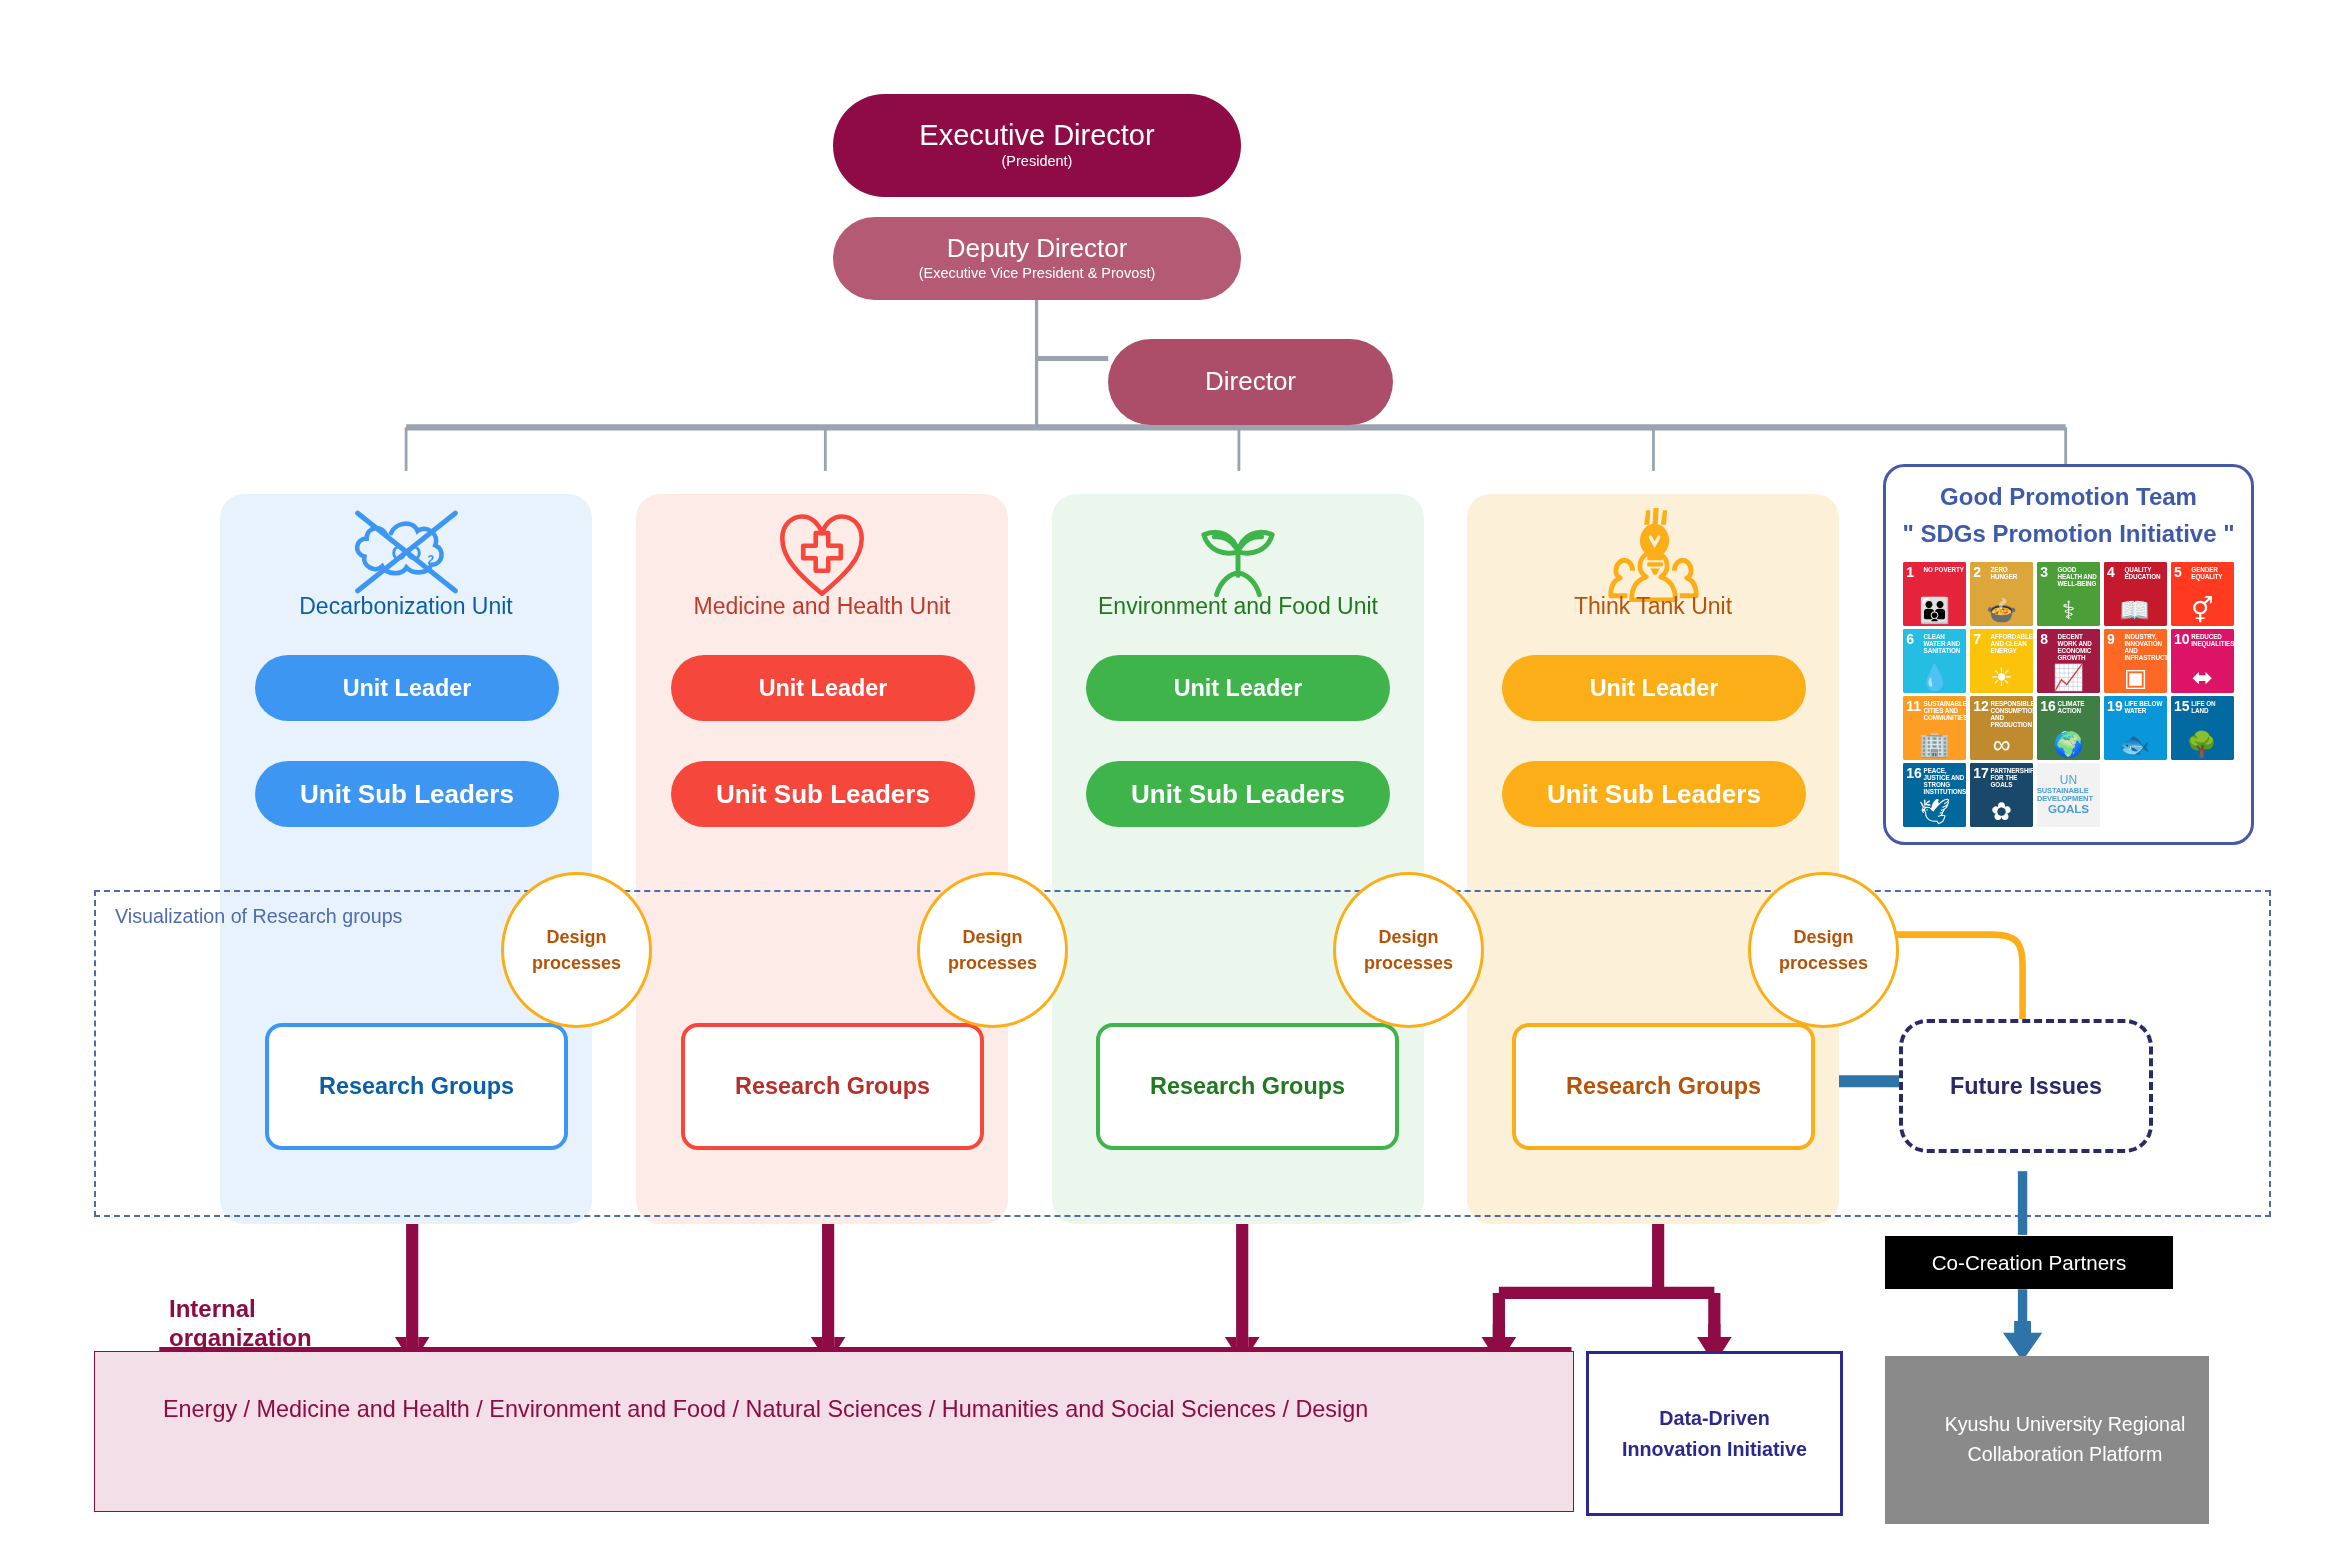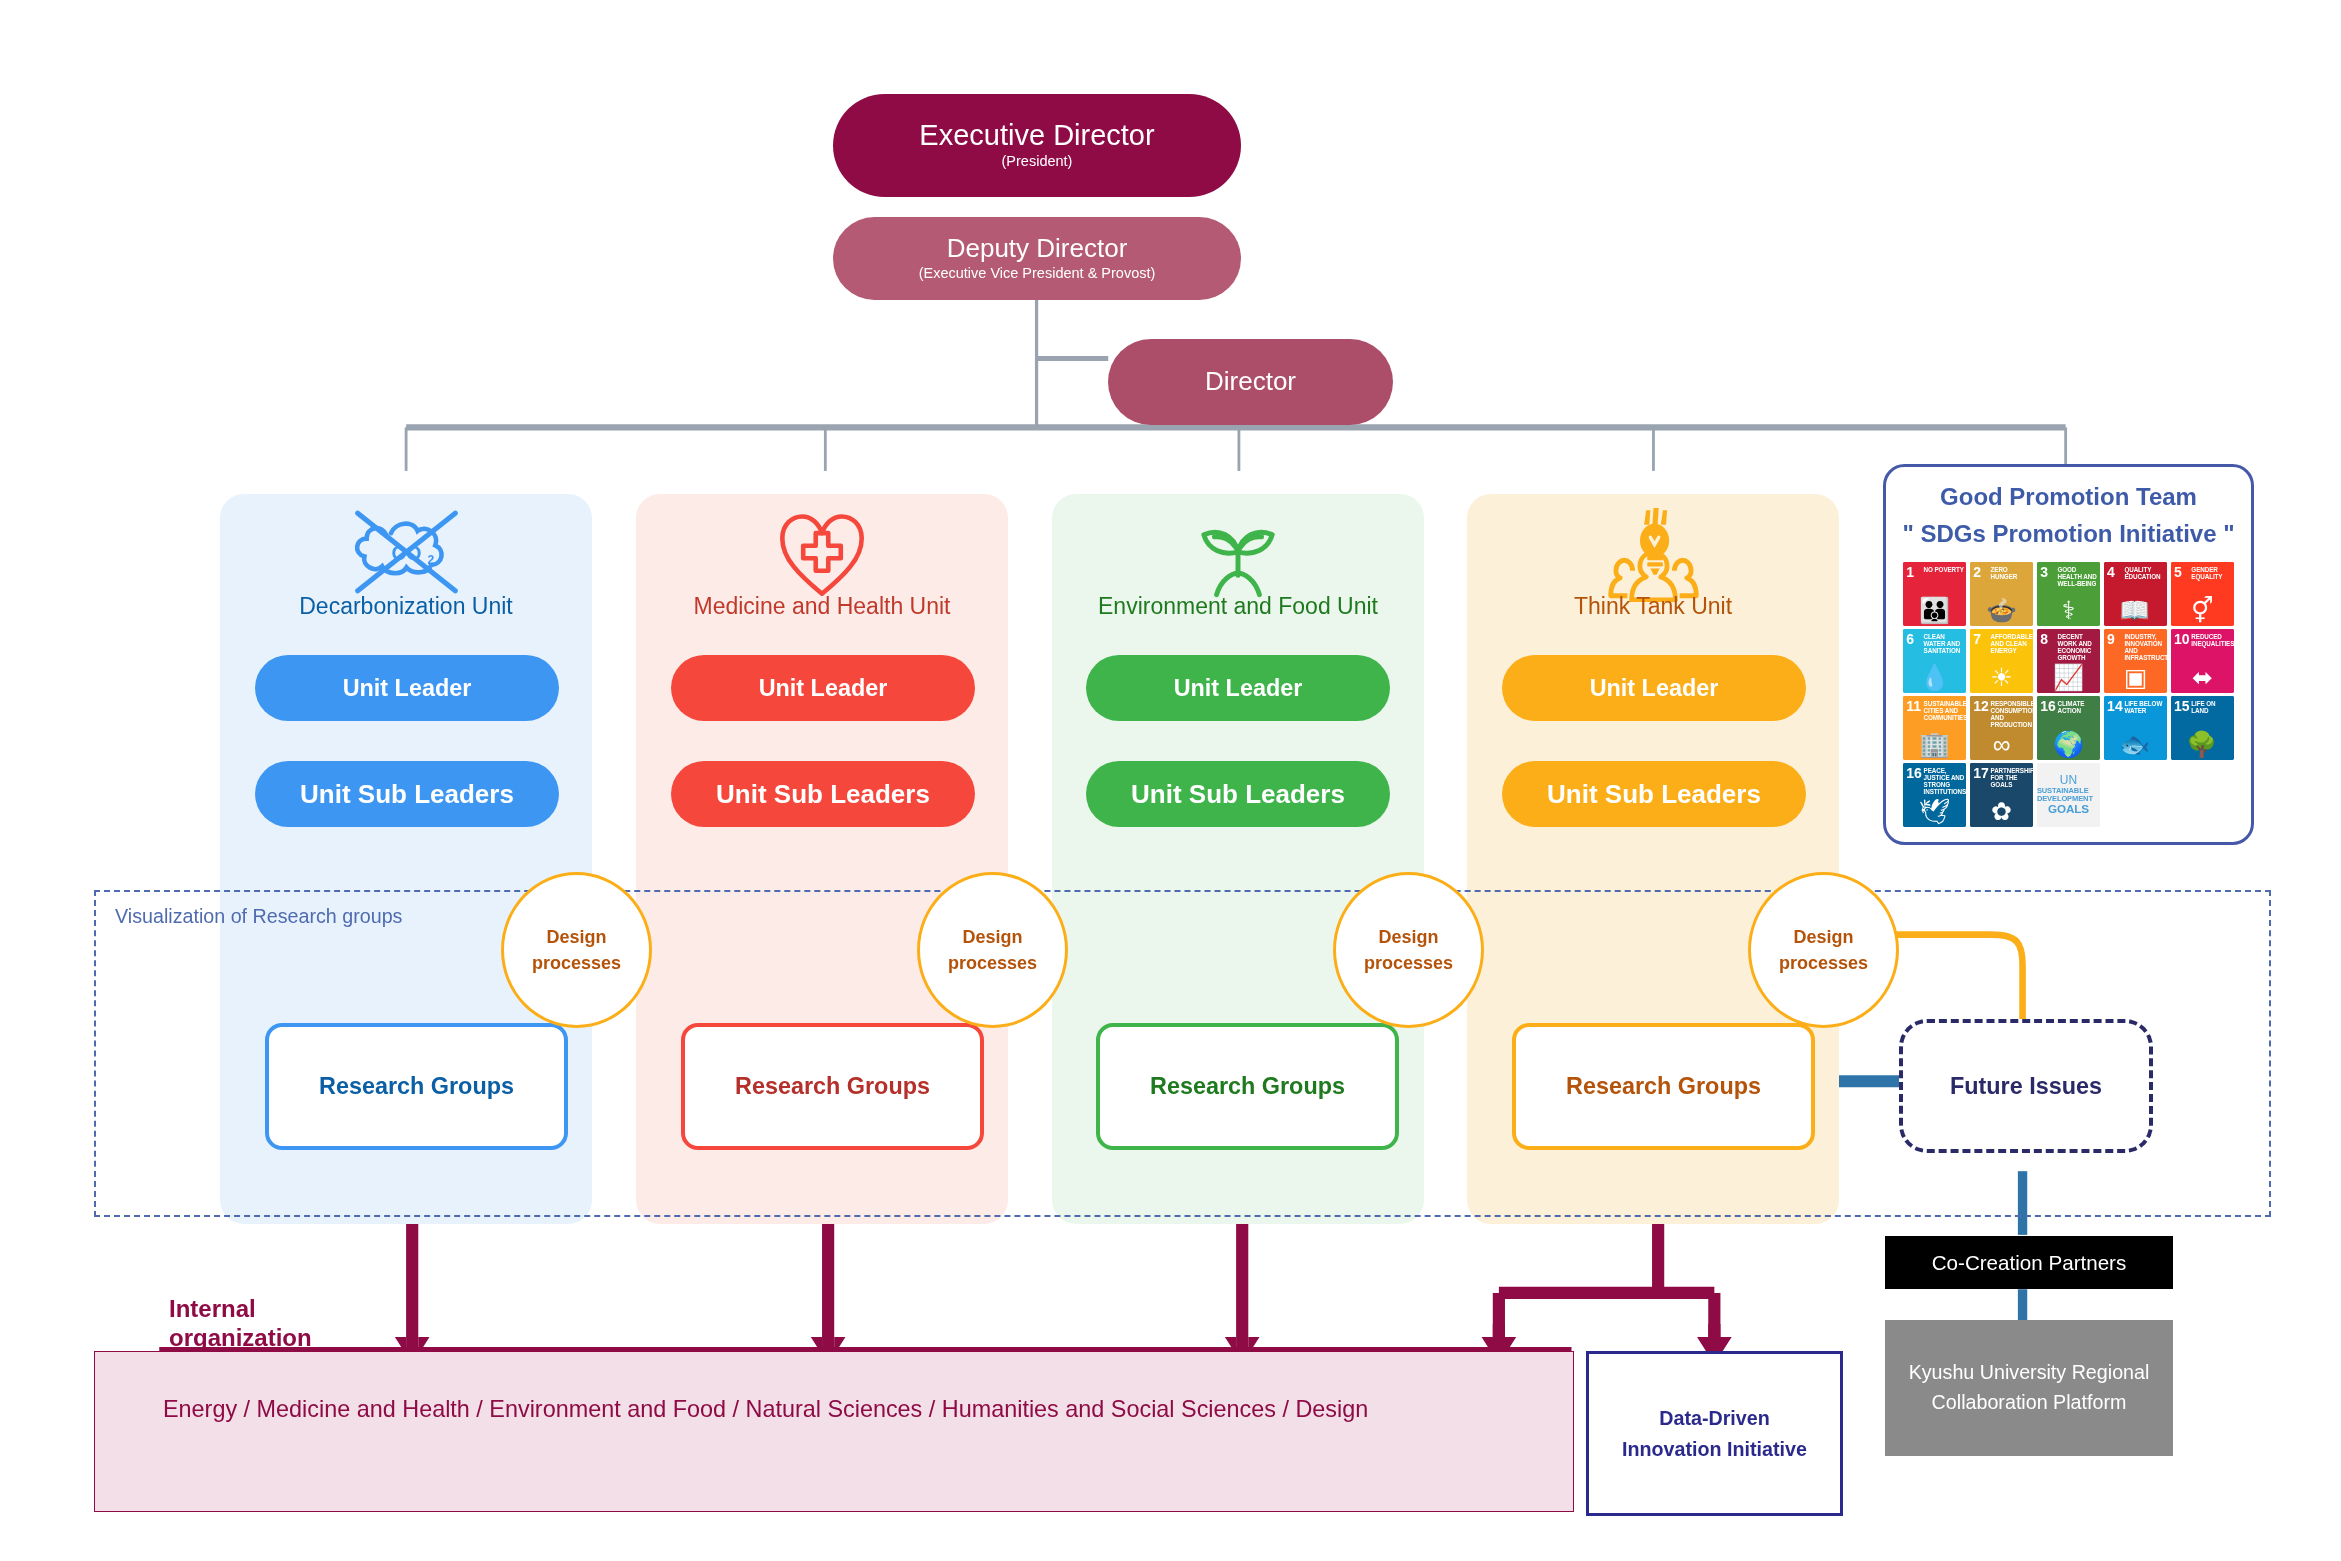--- a/index.html
+++ b/index.html
@@ -305,21 +305,21 @@
           <span class="num">12</span>
           <span class="lbl">Responsible Consumption and Production</span>
           <span class="gly">∞</span>
         </div>
         <div class="sdgtile" style="background: rgb(63, 126, 68);">
           <span class="num">16</span>
           <span class="lbl">Climate Action</span>
           <span class="gly">🌍</span>
         </div>
         <div class="sdgtile" style="background: rgb(10, 151, 217);">
-          <span class="num">14</span>
+          <span class="num">19</span>
           <span class="lbl">Life Below Water</span>
           <span class="gly">🐟</span>
         </div>
         <div class="sdgtile" style="background: #0369a1;">
           <span class="num">15</span>
           <span class="lbl">Life on Land</span>
           <span class="gly">🌳</span>
         </div>
         <div class="sdgtile" style="background: rgb(0, 104, 157);">
           <span class="num">16</span>
@@ -376,21 +376,21 @@
 
   <div class="ddi" style="left:1586px;top:1351px;width:251px;height:159px;">
     <div>
       <div>Data-Driven</div>
       <div>Innovation Initiative</div>
     </div>
   </div>
 
   <div class="cocreate" style="left:1885px;top:1236px;width:288px;height:53px;">Co-Creation Partners</div>
 
-  <div class="kyushu" style="left:1885px;top:1320px;width:288px;height:136px;">
+  <div class="kyushu" style="left:1885px;top:1356px;width:288px;height:168px;padding-left:36px;">
     <div>
       <div>Kyushu University Regional</div>
       <div>Collaboration Platform</div>
     </div>
   </div>
 
 </div>
 
 
 </body></html>

